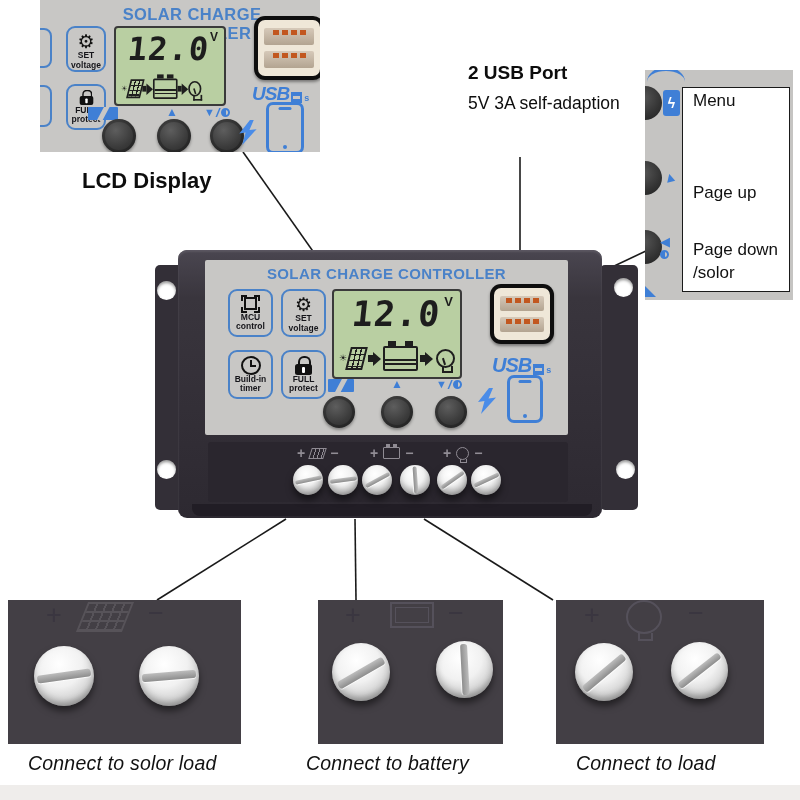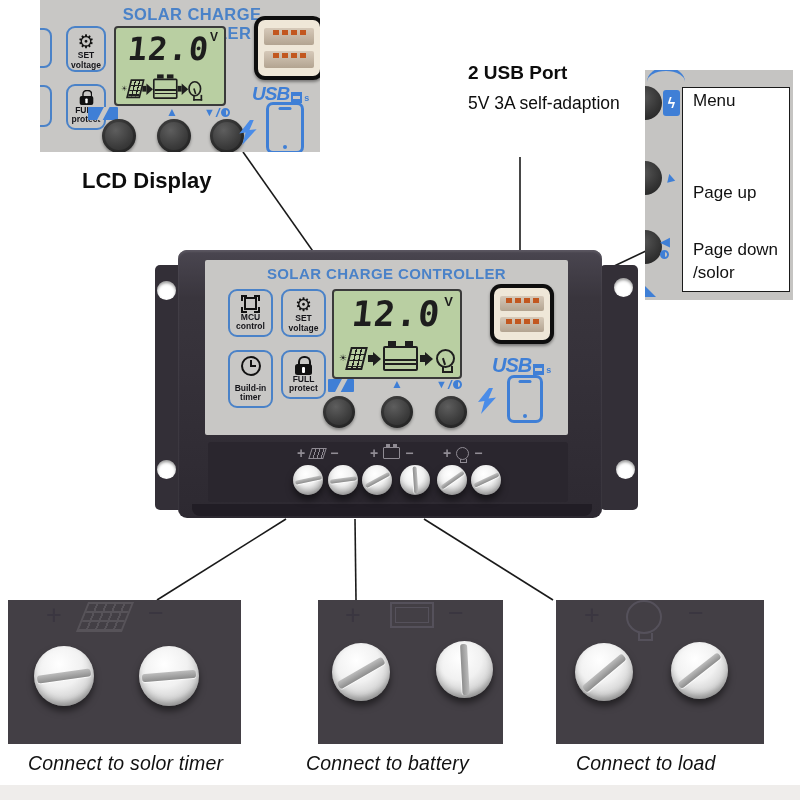--- a/index.html
+++ b/index.html
@@ -283,21 +283,21 @@
         <span class="lbl">
           <span>MCU</span><br><span>control</span>
         </span>
       </div>
       <div class="feat" style="left:76px; top:29px; width:45px; height:48px;">
         <span class="ic-gear">⚙</span>
         <span class="lbl">
           <span>SET</span><br><span>voltage</span>
         </span>
       </div>
-      <div class="feat" style="left:23px; top:90px; width:45px; height:58px;">
+      <div class="feat" style="left:23px; top:90px; width:45px; height:49px;">
         <span class="ic-clock"></span>
         <span class="lbl">
           <span>Build-in</span><br><span>timer</span>
         </span>
       </div>
       <div class="feat" style="left:76px; top:90px; width:45px; height:49px;">
         <span class="ic-lock"></span>
         <span class="lbl">
           <span>FULL</span><br><span>protect</span>
         </span>
@@ -423,18 +423,18 @@
     <span class="big-bulb" style="left:70px; top:0px;"></span>
     <span class="mark" style="left:132px; top:0px;">−</span>
     <div class="screw" style="left:19px; top:43px; width:58px; height:58px;">
         <i style="transform:rotate(-40deg)"></i>
       </div>
     <div class="screw" style="left:115px; top:42px; width:57px; height:57px;">
         <i style="transform:rotate(-38deg)"></i>
       </div>
   </div>
 
-  <div class="conn-label" style="left:28px; top:752px;">Connect to solor timer</div>
+  <div class="conn-label" style="left:28px; top:752px;">Connect to solor load</div>
   <div class="conn-label" style="left:306px; top:752px;">Connect to battery</div>
   <div class="conn-label" style="left:576px; top:752px;">Connect to load</div>
 
   <div class="abs" style="left:0; top:785px; width:800px; height:15px; background:#efedeb;"></div>
 </div>
 
 </body></html>

